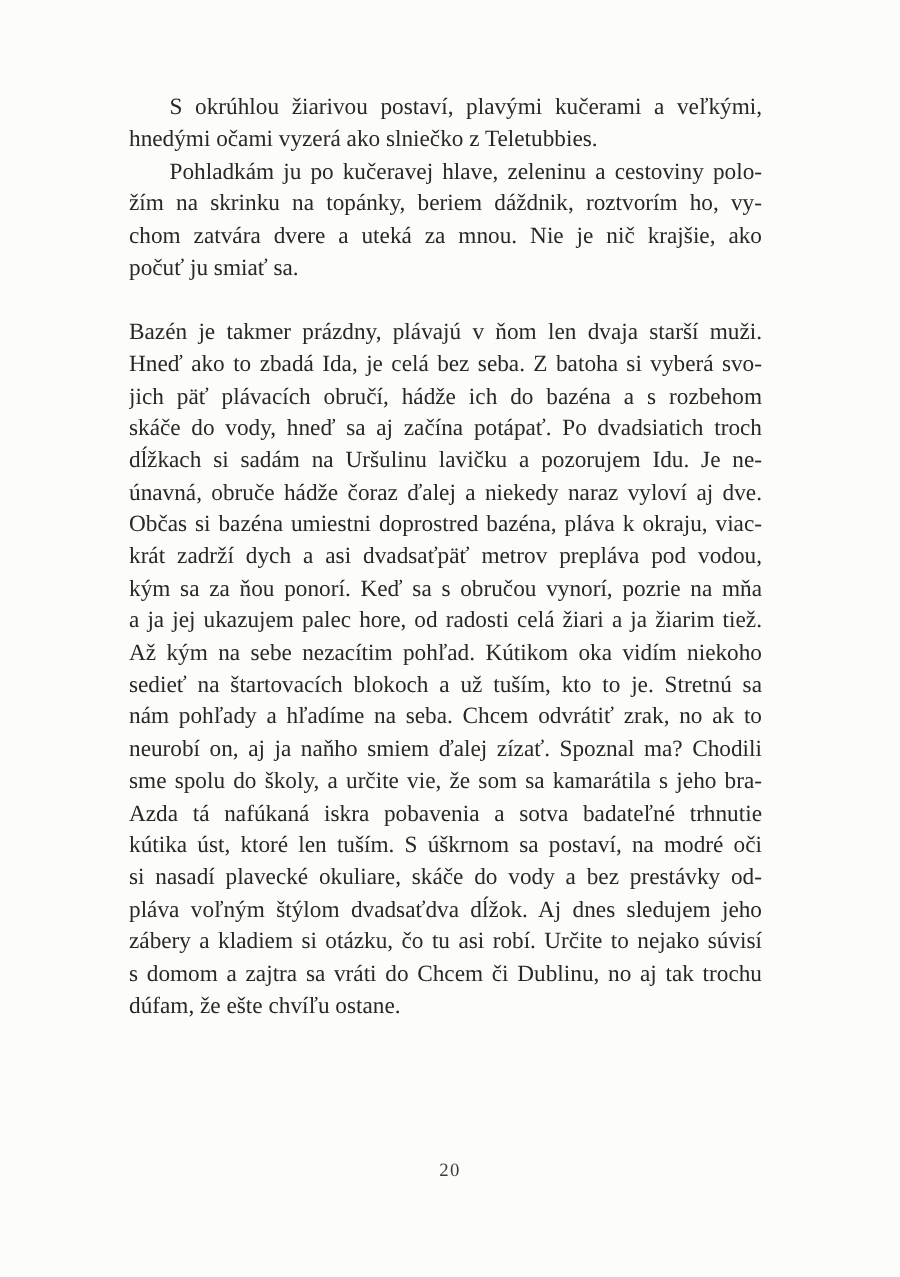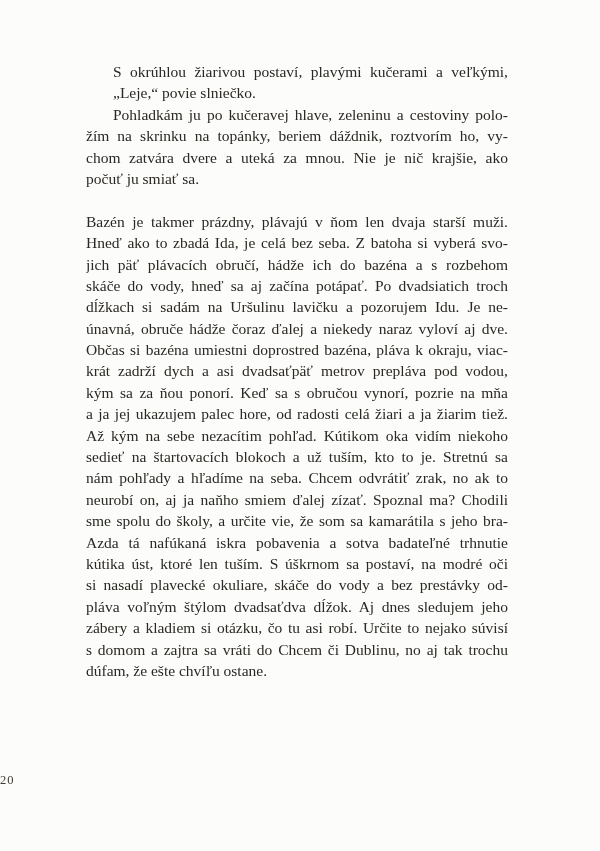--- a/index.html
+++ b/index.html
@@ -36,34 +36,33 @@
     height: 0;
   }
   .line.last {
     text-align: left;
     text-align-last: left;
   }
   .para.indent .line:first-child { text-indent: 27px; }
   .folio {
     position: absolute;
     top: 773px; left: 0; width: 100%;
+    text-align: center;
     font-size: 12.5px;
     letter-spacing: 1px;
   }
 </style>
 </head>
 <body style="background: rgb(252, 252, 250);">
 
 <div class="page">
   <div class="text-block" style="color: rgb(43, 40, 35);">
       <div class="para indent">
         <div class="line">S okrúhlou žiarivou postaví, plavými kučerami a veľkými,</div>
-      </div>
-      <div class="para indent">
-        <div class="line last">„Leje,“ povie slniečko.</div>
+        <div class="line last">hnedými očami vyzerá ako slniečko z Teletubbies.</div>
       </div>
       <div class="para indent">
         <div class="line">Pohladkám ju po kučeravej hlave, zeleninu a cestoviny polo-</div>
         <div class="line">žím na skrinku na topánky, beriem dáždnik, roztvorím ho, vy-</div>
         <div class="line">chom zatvára dvere a uteká za mnou. Nie je nič krajšie, ako</div>
         <div class="line last">počuť ju smiať sa.</div>
       </div>
       <div class="para space-before">
         <div class="line">Bazén je takmer prázdny, plávajú v ňom len dvaja starší muži.</div>
         <div class="line">Hneď ako to zbadá Ida, je celá bez seba. Z batoha si vyberá svo-</div>

